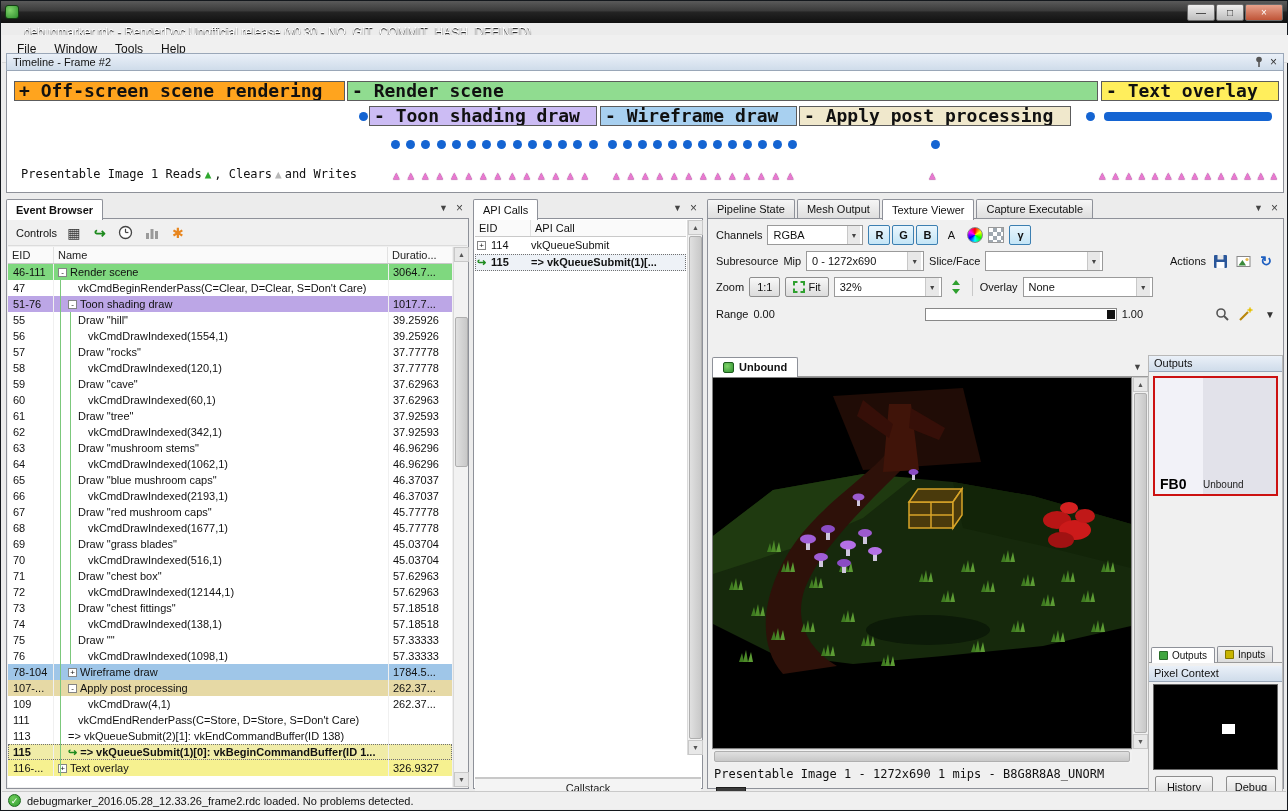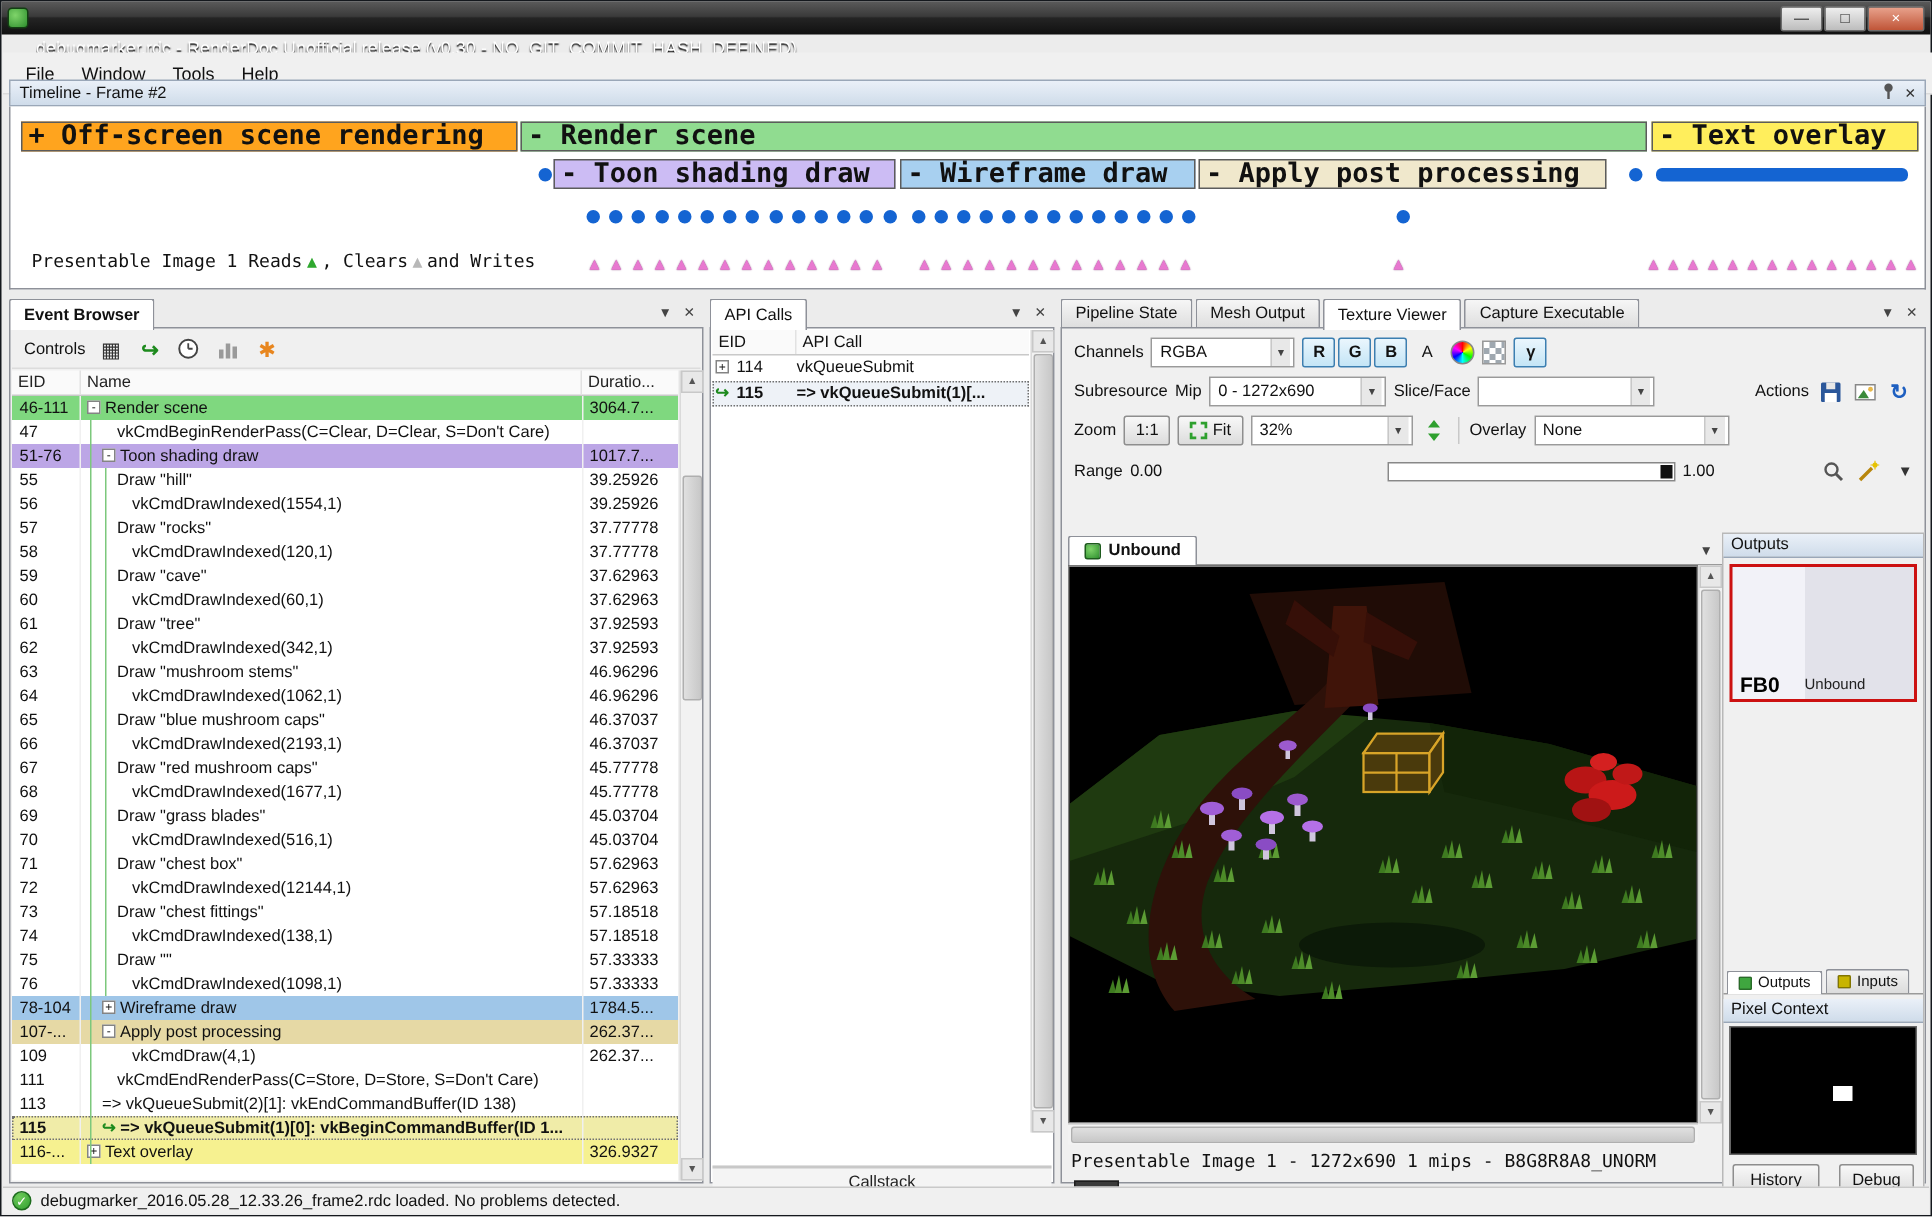--- a/index.html
+++ b/index.html
@@ -103,21 +103,21 @@
   .ttabstrip{position:absolute;left:0;top:0;right:0;height:22px;border-bottom:1px solid #9A9A9A;display:flex;align-items:flex-end;}
   .ttab{border:1px solid #8E9199;border-bottom:none;background:#fff;padding:3px 10px 4px;display:flex;align-items:center;gap:5px;font-size:11px;margin-bottom:-1px;border-radius:2px 2px 0 0;}
   .gsq{width:11px;height:11px;border-radius:2px;background:radial-gradient(circle at 35% 35%,#7fd46a,#2e8f2e);border:1px solid #1d5b1d;}
   .viewport{position:absolute;left:0;top:22px;width:420px;height:372px;background:#000;border:1px solid #808080;overflow:hidden;}
   .texstatus{position:absolute;left:2px;top:412px;font-family:"DejaVu Sans Mono",monospace;font-size:12px;white-space:nowrap;}
   .swatch{position:absolute;left:4px;top:432px;width:30px;height:14px;background:#3A3A3A;border:1px solid #1d1d1d;}
 
   
   .outcol{position:absolute;left:440px;top:136px;width:135px;height:452px;background:#F0F0F0;border:1px solid #B8B8B8;}
   .outhead{height:16px;background:linear-gradient(#EAF0F8,#CFDCEA);border-bottom:1px solid #9AA7B8;padding:1px 5px;font-size:11px;}
-  .thumb{position:absolute;left:4px;top:20px;width:125px;height:92px;border:2px solid #CC1111;background:linear-gradient(90deg,#F2F2F8 0 40%,#E2E2EA 40%);}
+  .thumb{position:absolute;left:4px;top:20px;width:125px;height:120px;border:2px solid #CC1111;background:linear-gradient(90deg,#F2F2F8 0 40%,#E2E2EA 40%);}
   .thumb .t1{position:absolute;left:5px;bottom:2px;font-size:14px;font-weight:bold;color:#000;}
   .thumb .t2{position:absolute;left:48px;bottom:4px;font-size:10px;color:#222;}
   .otabs{position:absolute;left:0;right:0;top:288px;height:19px;display:flex;align-items:flex-end;border-bottom:1px solid #9A9A9A;padding-left:2px;}
   .otab{border:1px solid #8E9199;border-bottom:none;background:linear-gradient(#F2F2F2,#DCDCDC);padding:2px 7px;display:flex;align-items:center;gap:4px;font-size:10px;margin-right:2px;border-radius:2px 2px 0 0;}
   .otab.active{background:#fff;margin-bottom:-1px;}
   .oticon{width:9px;height:9px;border-radius:1px;border:1px solid rgba(0,0,0,.35);}
   .pchead{position:absolute;left:0;right:0;top:310px;height:16px;background:linear-gradient(#EAF0F8,#CFDCEA);border-bottom:1px solid #9AA7B8;padding:1px 5px;}
   .pcview{position:absolute;left:4px;right:4px;top:328px;height:86px;background:#000;border:1px solid #666;}
   .pcsq{position:absolute;left:55%;top:46%;width:13px;height:10px;background:#fff;}
   .outbtn{position:absolute;top:420px;height:21px;border:1px solid #8E8E8E;background:linear-gradient(#F8F8F8,#DCDCDC);border-radius:2px;display:flex;align-items:center;justify-content:center;font-size:11px;}

